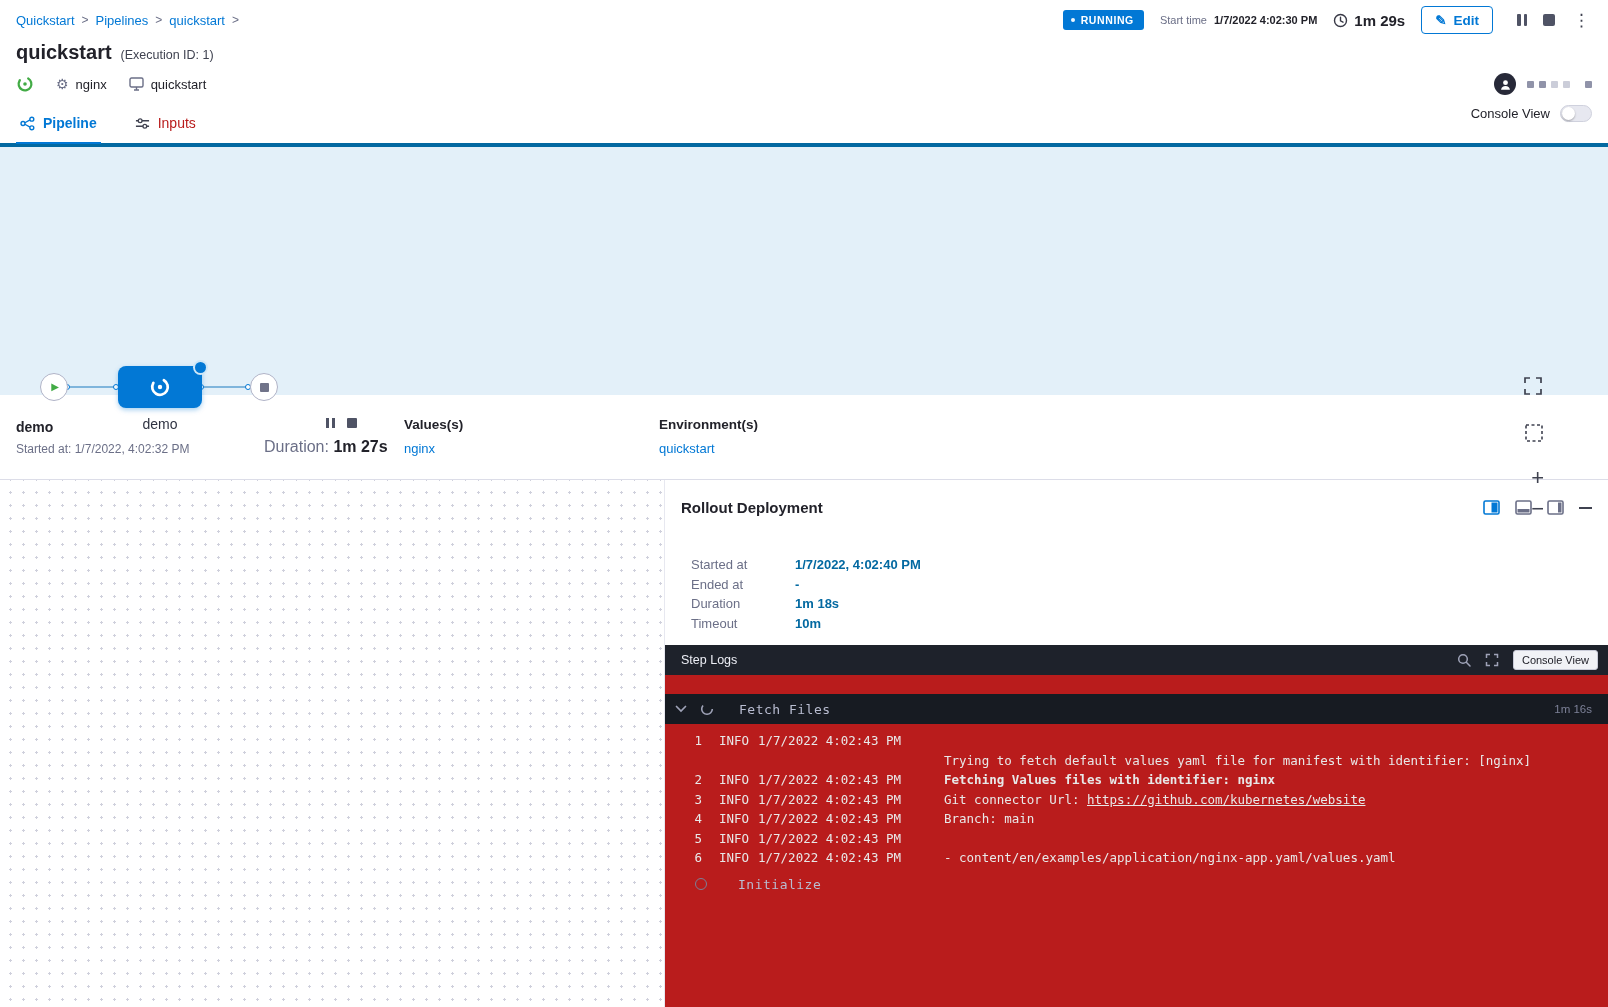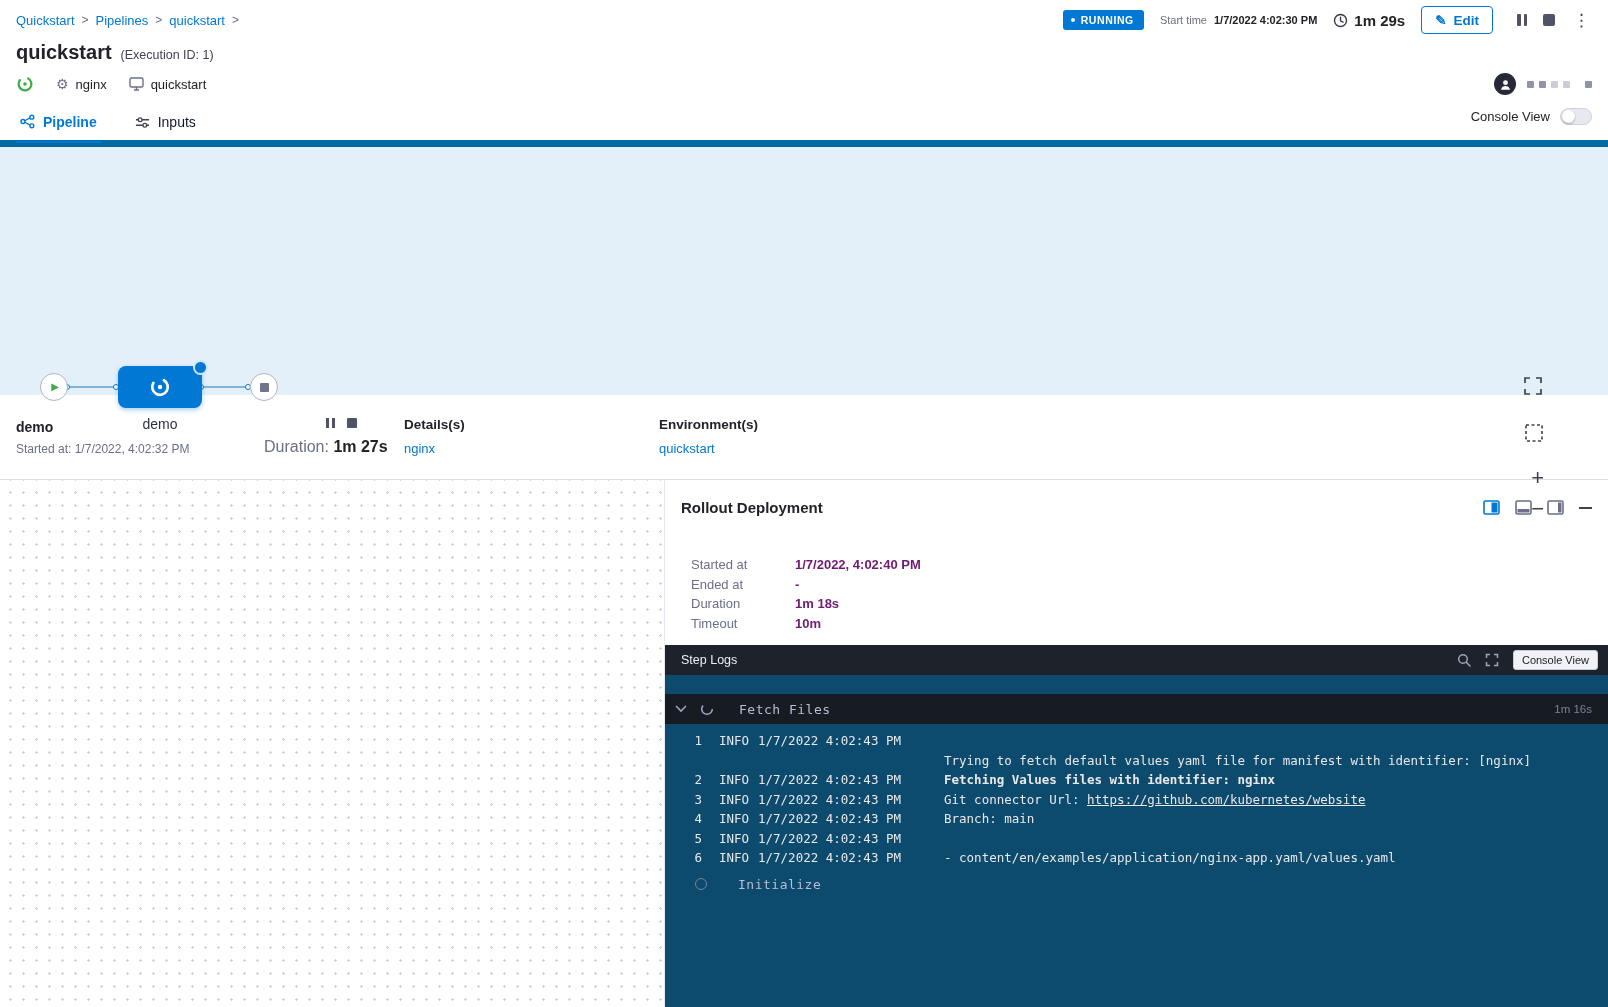--- a/index.html
+++ b/index.html
@@ -33,22 +33,22 @@
   .exec-id { font-size:12.5px; color:#3f4250; }
   .meta-row { display:flex; align-items:center; padding:2px 16px 10px; flex:none; }
   .meta-item { display:flex; align-items:center; gap:7px; font-size:13px; color:#22222a; margin-right:22px; }
   .module-swirl { color:#42ab45; }
   .gear-sm { font-size:14px; color:#6b6f87; line-height:1; }
   .meta-right { margin-left:auto; display:flex; align-items:center; gap:5px; }
   .avatar { width:22px; height:22px; border-radius:50%; background:#272938; display:flex; align-items:center; justify-content:center; margin-right:6px; }
   .sq { width:7px; height:7px; border-radius:1px; }
 
   
-  .tabbar { display:flex; align-items:center; padding:0 16px; border-bottom:7px solid #0369a1; height:42px; flex:none; }
-  .tab { display:flex; align-items:center; gap:8px; padding:10px 4px 11px; margin-right:30px; font-size:14px; color:#0f172a; cursor:pointer; }
+  .tabbar { display:flex; align-items:flex-start; padding:0 16px; border-bottom:4px solid #0369a1; height:42px; flex:none; }
+  .tab { display:flex; align-items:center; gap:8px; padding:10px 4px 11px; margin-right:30px; font-size:14px; color:#b91c1c; cursor:pointer; }
   .tab.active { color:#0278d5; font-weight:600; border-bottom:2px solid #0278d5; margin-bottom:-1px; }
   .tabbar-right { margin-left:auto; display:flex; align-items:center; gap:10px; padding-bottom:12px; font-size:13px; color:#22222a; }
   .toggle { width:32px; height:17px; border-radius:9px; background:#e7e8f0; border:1px solid #cfd1dd; position:relative; cursor:pointer; }
   .toggle .knob { position:absolute; left:1px; top:1px; width:13px; height:13px; border-radius:50%; background:#fff; box-shadow:0 1px 2px rgba(0,0,0,.3); }
 
   
   .stage-canvas { height:248px; background:#e3f0f9; position:relative; flex:none; }
   .line { position:absolute; height:2px; background:#7fb5dc; }
   .cdot { position:absolute; width:6px; height:6px; border-radius:50%; background:#fff; border:1.5px solid #0278d5; }
   .start-node { position:absolute; left:40px; top:226px; width:28px; height:28px; border-radius:50%; background:#fff;
@@ -92,24 +92,24 @@
   .panel-title { font-size:15px; font-weight:bold; flex:1; }
   .panel-icons { display:flex; align-items:center; gap:15px; }
   .panel-icons > * { cursor:pointer; }
   .min-dash { width:13px; height:2px; background:#3f4250; }
   .panel-tabs { display:flex; gap:26px; padding:0 20px; border-bottom:1px solid #dcdde8; }
   .ptab { padding:8px 2px 11px; font-size:14px; color:#3f4250; cursor:pointer; }
   .ptab.active { color:#22222a; font-weight:bold; border-bottom:2px solid #0278d5; margin-bottom:-1px; }
   .details { padding:26px 26px 12px; }
   .drow { display:flex; line-height:19.5px; }
   .dlabel { width:104px; font-size:13px; color:#6b6f87; }
-  .dvalue { font-size:13px; font-weight:bold; color:#701a75; }
-
-  
-  .step-logs { flex:1; min-height:0; display:flex; flex-direction:column; background:#0c4a6e; }
+  .dvalue { font-size:13px; font-weight:bold; color:#0369a1; }
+
+  
+  .step-logs { flex:1; min-height:0; display:flex; flex-direction:column; background:#b91c1c; }
   .logs-head { height:30px; flex:none; background:#1e222b; display:flex; align-items:center; padding:0 10px 0 16px; gap:14px; }
   .logs-title { flex:1; font-size:12.5px; color:#eceef5; }
   .console-btn { font-size:11px; color:#22222a; background:#f1f2f6; border:1px solid #c9cbd8; border-radius:3px; padding:3px 8px; cursor:pointer; }
   .log-section { height:30px; flex:none; margin-top:19px; background:#171b22; display:flex; align-items:center; padding:0 16px 0 10px; }
   .chev { margin-right:13px; cursor:pointer; }
   .spinner { margin-right:25px; }
   .mono { font-family:"DejaVu Sans Mono", monospace; }
   .section-title { font-size:13px; color:#b9bdd1; letter-spacing:.5px; }
   .section-dur { margin-left:auto; font-size:11.5px; color:#7c8097; }
   .log-lines { padding:7px 16px 0 29px; font-family:"DejaVu Sans Mono", monospace; font-size:12.5px; line-height:19.5px; color:#e8e8e8; }
@@ -281,21 +281,21 @@
             <i></i>
           </span>
         <span class="mini-stop"></span>
       </div>
       <div class="sb-duration">
         <span>Duration:</span>
         <b>1m 27s</b>
       </div>
     </div>
     <div class="sb-col3">
-      <div class="sb-h">Details(s)</div>
+      <div class="sb-h">Values(s)</div>
       <a class="sb-link">nginx</a>
     </div>
     <div class="sb-col3">
       <div class="sb-h">Environment(s)</div>
       <a class="sb-link">quickstart</a>
     </div>
   </div>
 
   <div class="bottom">
 

